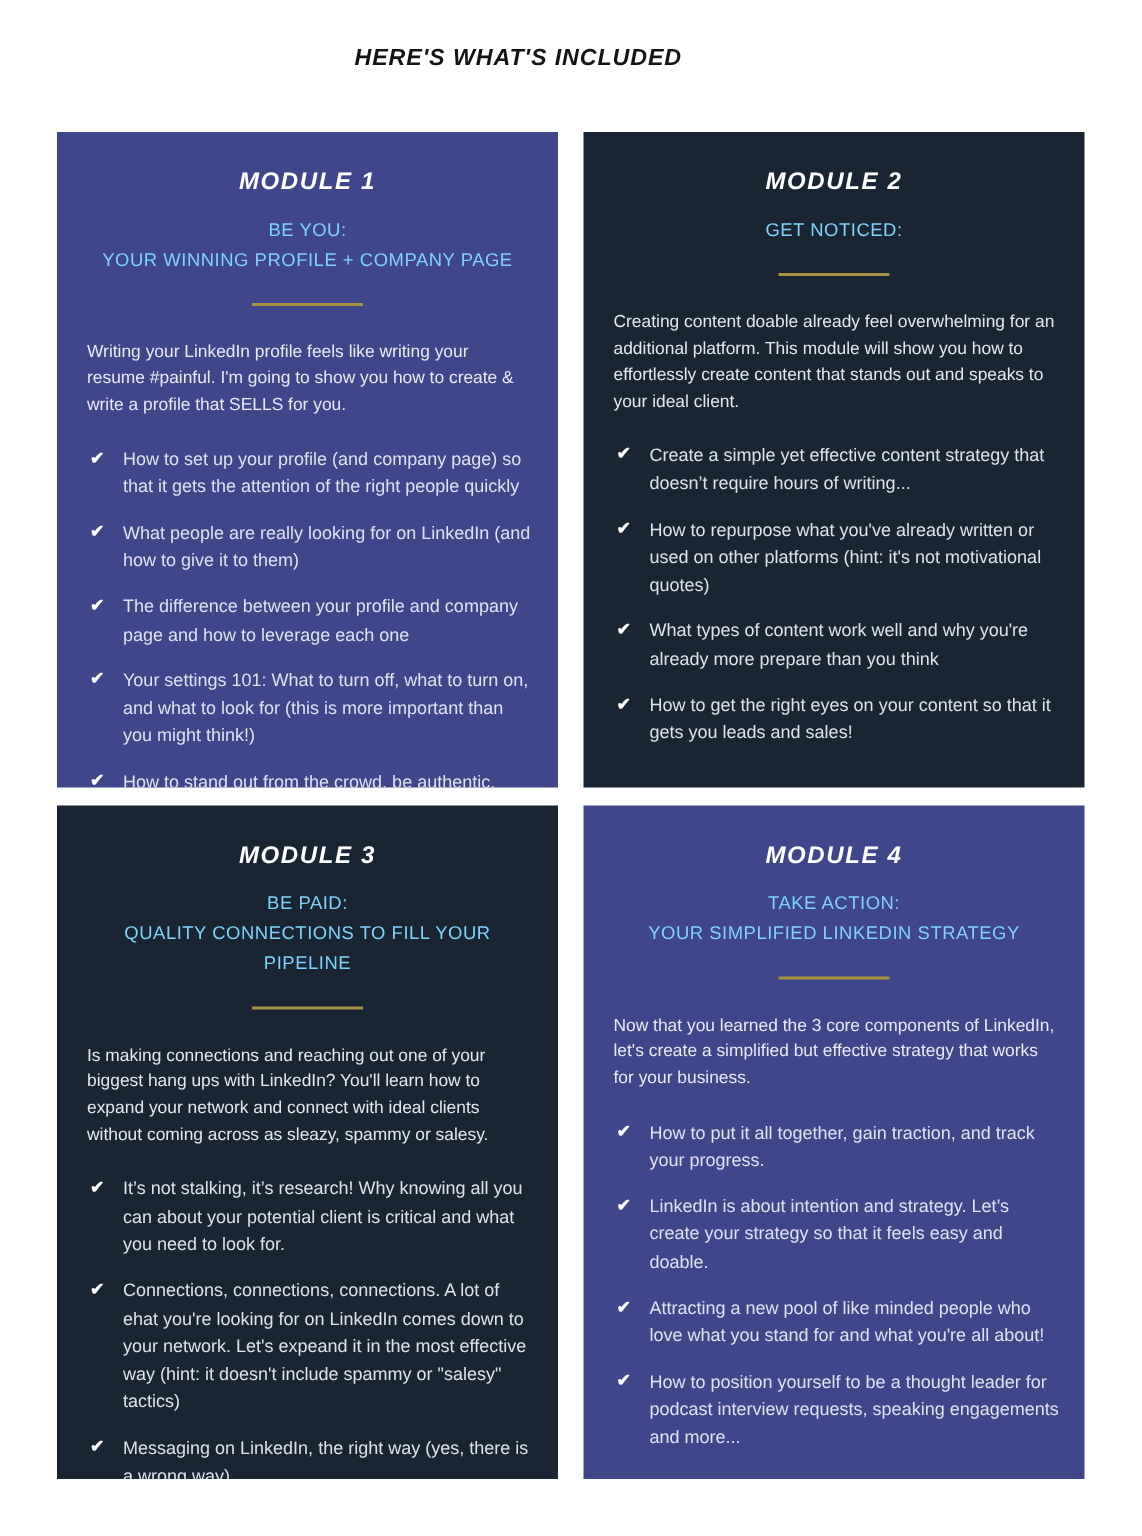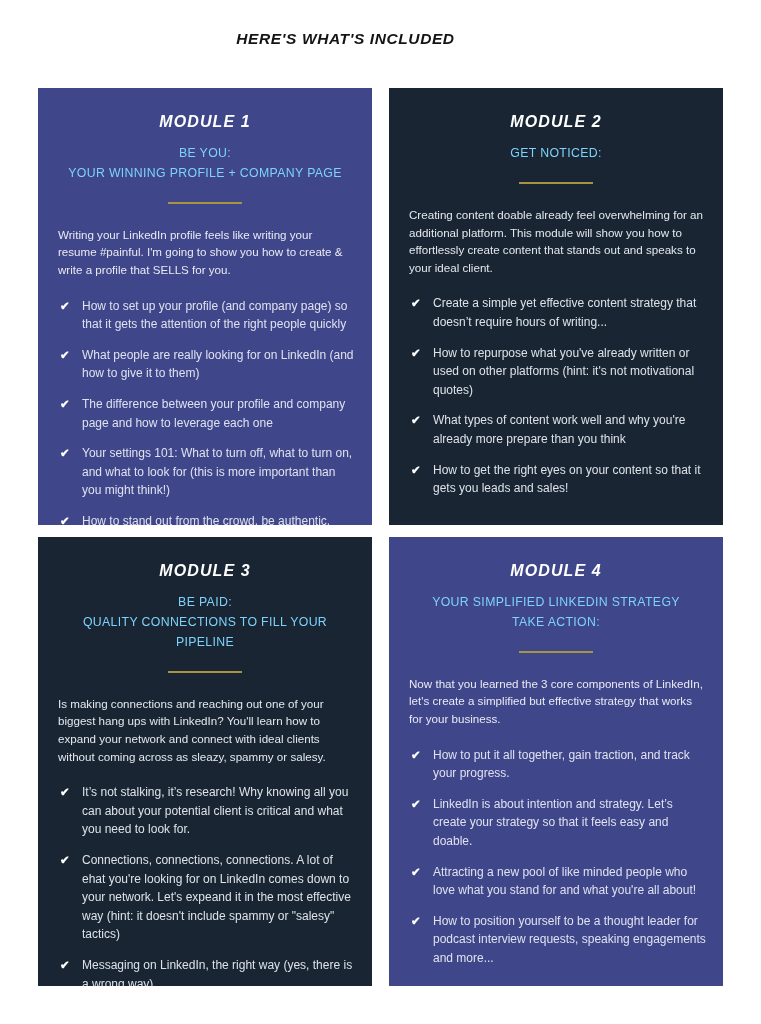--- a/index.html
+++ b/index.html
@@ -208,22 +208,22 @@
         <li class="bullet">
           <span class="check-icon">✔</span>
           <span class="bullet-text">Engagement with others and why this goes a LONG way when you do it right</span>
         </li>
       </ul>
     </div>
 
     <div class="card purple">
       <div class="card-head">
         <div class="module-title">MODULE 4</div>
+        <div class="module-sub">TAKE ACTION:</div>
         <div class="module-sub">YOUR SIMPLIFIED LINKEDIN STRATEGY</div>
-        <div class="module-sub">TAKE ACTION:</div>
         <div class="divider"></div>
       </div>
       <p class="intro">Now that you learned the 3 core components of LinkedIn, let's create a simplified but effective strategy that works for your business.</p>
       <ul class="bullets">
         <li class="bullet">
           <span class="check-icon">✔</span>
           <span class="bullet-text">How to put it all together, gain traction, and track your progress.</span>
         </li>
         <li class="bullet">
           <span class="check-icon">✔</span>

